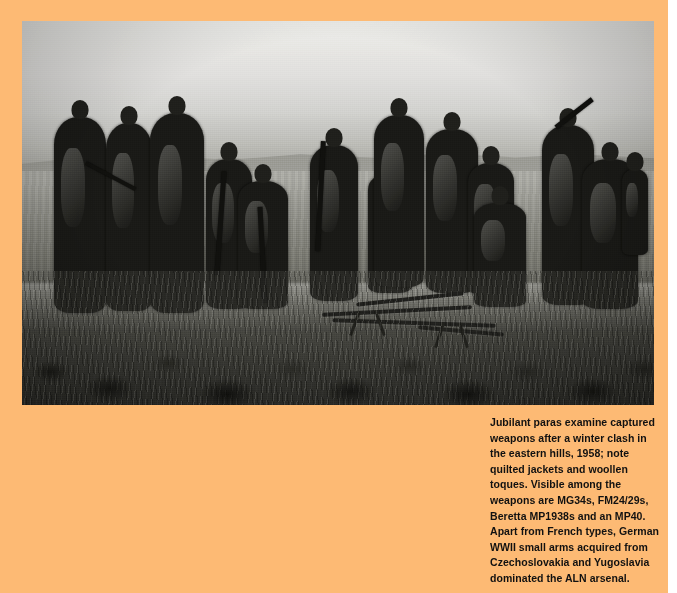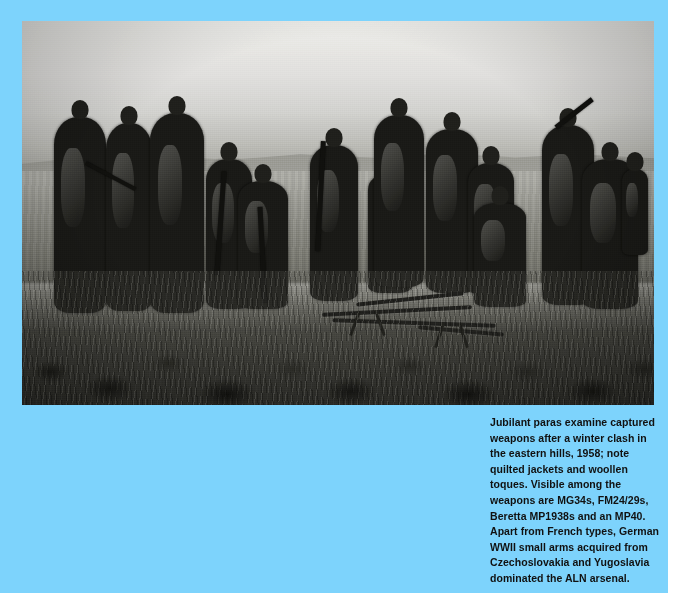--- a/index.html
+++ b/index.html
@@ -10,21 +10,21 @@
   body {
     width: 677px;
     height: 593px;
     font-family: "Liberation Sans", sans-serif;
     overflow: hidden;
   }
   .page {
     position: relative;
     width: 668px;
     height: 593px;
-    background: #7dd3fc;
+    background: #fdba74;
   }
 
   
   .photo-frame {
     position: absolute;
     left: 22px;
     top: 21px;
     width: 632px;
     height: 384px;
     background: #2b2b2b;

